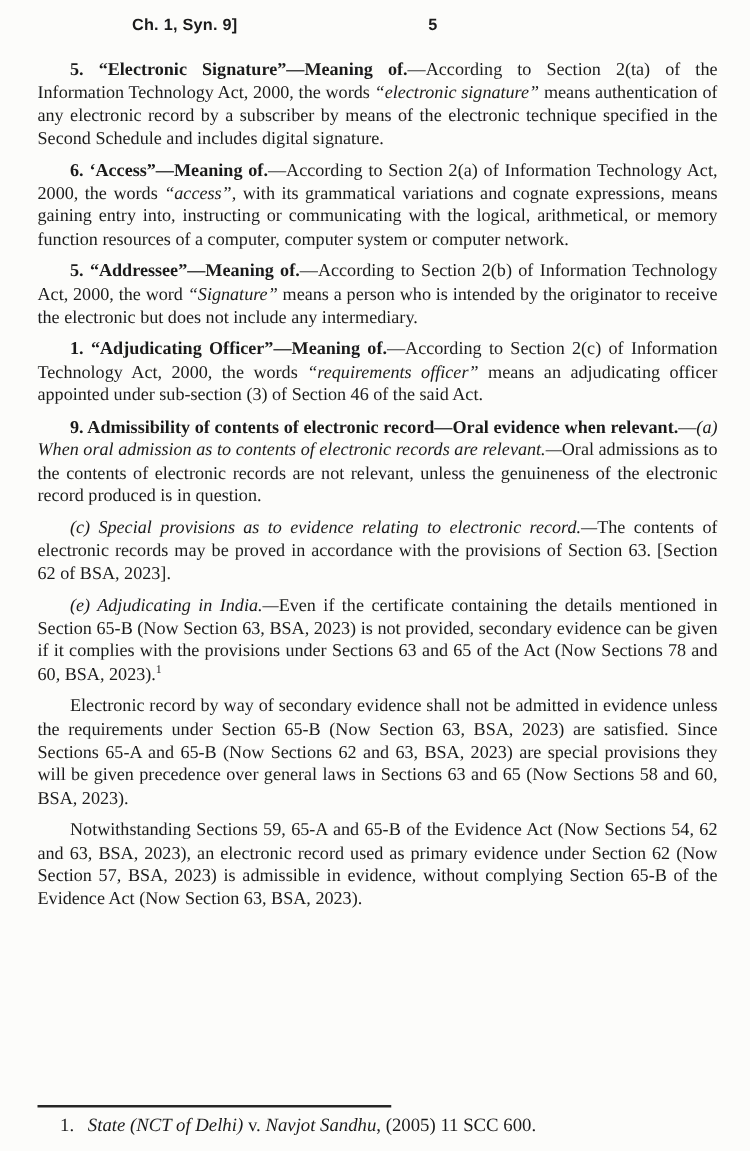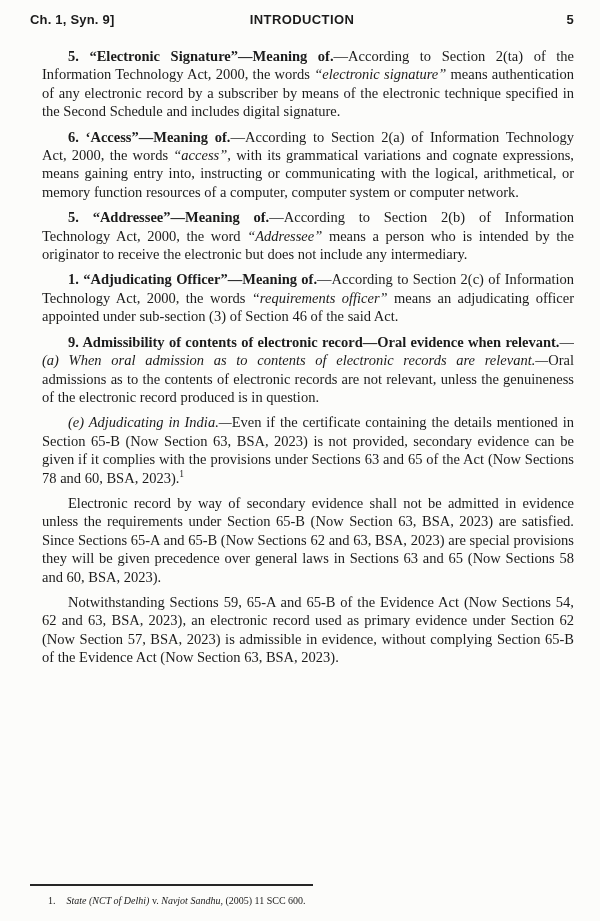--- a/index.html
+++ b/index.html
@@ -23,78 +23,78 @@
   }
   .running-head {
     display: flex;
     align-items: baseline;
     font-family: "Liberation Sans", sans-serif;
     font-weight: 700;
     font-size: 13px;
     letter-spacing: 0.2px;
     flex: 0 0 auto;
   }
-  .running-head .rh-left  { width: 160px; text-align: left; }
+  .running-head .rh-left  { width: 160px; text-align: right; }
   .running-head .rh-center{ flex: 1; text-align: center; letter-spacing: 0.4px; }
   .running-head .rh-right { width: 160px; text-align: right; }
 
   .content {
     flex: 1 1 auto;
     min-height: 0;
     margin-top: 20px;
     overflow: hidden;
     font-size: 14.5px;
     line-height: 18.4px;
     text-align: justify;
   }
   p.para {
-    margin: 7px 0 0 12px;
+    margin: 7px 0 0 0;
     text-indent: 26px;
   }
   p.para:first-child { margin-top: 0; }
   .seg-b   { font-weight: 700; }
   .seg-i   { font-style: italic; }
   .seg-sup { vertical-align: super; font-size: 9.5px; line-height: 0; }
 
   .footnote-area {
     flex: 0 0 auto;
     margin-top: auto;
     padding-top: 4px;
   }
   .fn-rule {
     width: 283px;
     height: 0;
     border-top: 2px solid #262626;
     margin-bottom: 7px;
   }
   .footnote {
-    font-size: 10px;
+    font-size: 15px;
     line-height: 16px;
     padding-left: 18px;
     text-indent: 0;
   }
   .fn-num { display: inline-block; margin-right: 11px; }
 </style>
 </head>
 <body>
 
 <div class="page">
 
   <div class="running-head">
     <span class="rh-left">Ch. 1, Syn.  9]</span>
-    <span class="rh-center">INTRODUCTION</span>
     <span class="rh-right">5</span>
   </div>
 
   <div class="content" id="paragraphs">
       <p class="para"><span class="seg-b">5.  “Electronic Signature”—Meaning of.</span><span class="seg-r">—According to Section 2(ta) of the Information Technology Act, 2000, the words </span><span class="seg-i">“electronic signature”</span><span class="seg-r"> means authentication of any electronic record by a subscriber by means of the electronic technique specified in the Second Schedule and includes digital signature.</span></p>
       <p class="para"><span class="seg-b">6.  ‘Access”—Meaning of.</span><span class="seg-r">—According to Section 2(a) of Information Technology Act, 2000, the words </span><span class="seg-i">“access”</span><span class="seg-r">, with its grammatical variations and cognate expressions, means gaining entry into, instructing or communicating with the logical, arithmetical, or memory function resources of a computer, computer system or computer network.</span></p>
-      <p class="para"><span class="seg-b">5.  “Addressee”—Meaning of.</span><span class="seg-r">—According to Section 2(b) of Information Technology Act, 2000, the word </span><span class="seg-i">“Addressee”</span><span class="seg-r"> means a person who is intended by the originator to receive the electronic but does not include any intermediary.</span></p>
+      <p class="para"><span class="seg-b">5.  “Addressee”—Meaning of.</span><span class="seg-r">—According to Section 2(b) of Information Technology Act, 2000, the word </span><span class="seg-i">“Signature”</span><span class="seg-r"> means a person who is intended by the originator to receive the electronic but does not include any intermediary.</span></p>
       <p class="para"><span class="seg-b">1.  “Adjudicating Officer”—Meaning of.</span><span class="seg-r">—According to Section 2(c) of Information Technology Act, 2000, the words </span><span class="seg-i">“requirements officer”</span><span class="seg-r"> means an adjudicating officer appointed under sub-section (3) of Section 46 of the said Act.</span></p>
       <p class="para"><span class="seg-b">9.  Admissibility of contents of electronic record—Oral evidence when relevant.</span><span class="seg-r">—</span><span class="seg-i">(a)  When oral admission as to contents of electronic records are relevant.—</span><span class="seg-r">Oral admissions as to the contents of electronic records are not relevant, unless the genuineness of the electronic record produced is in question.</span></p>
+      <p class="para"><span class="seg-i">(c)  Special provisions as to evidence relating to electronic record.—</span><span class="seg-r">The contents of electronic records may be proved in accordance with the provisions of Section 63. [Section 62 of BSA, 2023].</span></p>
       <p class="para"><span class="seg-i">(e)  Adjudicating in India.—</span><span class="seg-r">Even if the certificate containing the details mentioned in Section 65-B (Now Section 63, BSA, 2023) is not provided, secondary evidence can be given if it complies with the provisions under Sections 63 and 65 of the Act (Now Sections 78 and 60, BSA, 2023).</span><span class="seg-sup">1</span></p>
       <p class="para"><span class="seg-r">Electronic record by way of secondary evidence shall not be admitted in evidence unless the requirements under Section 65-B (Now Section 63, BSA, 2023) are satisfied. Since Sections 65-A and 65-B (Now Sections 62 and 63, BSA, 2023) are special provisions they will be given precedence over general laws in Sections 63 and 65 (Now Sections 58 and 60, BSA, 2023).</span></p>
       <p class="para"><span class="seg-r">Notwithstanding Sections 59, 65-A and 65-B of the Evidence Act (Now Sections 54, 62 and 63, BSA, 2023), an electronic record used as primary evidence under Section 62 (Now Section 57, BSA, 2023) is admissible in evidence, without complying Section 65-B of the Evidence Act (Now Section 63, BSA, 2023).</span></p>
     </div>
 
   <div class="footnote-area">
     <div class="fn-rule"></div>
     <div class="footnote">
       <span class="fn-num">1.</span><span class="fn-text" id="footnote-text"><span class="seg-i">State (NCT of Delhi) </span><span class="seg-r">v. </span><span class="seg-i">Navjot Sandhu</span><span class="seg-r">, (2005) 11 SCC 600.</span></span>
     </div>

